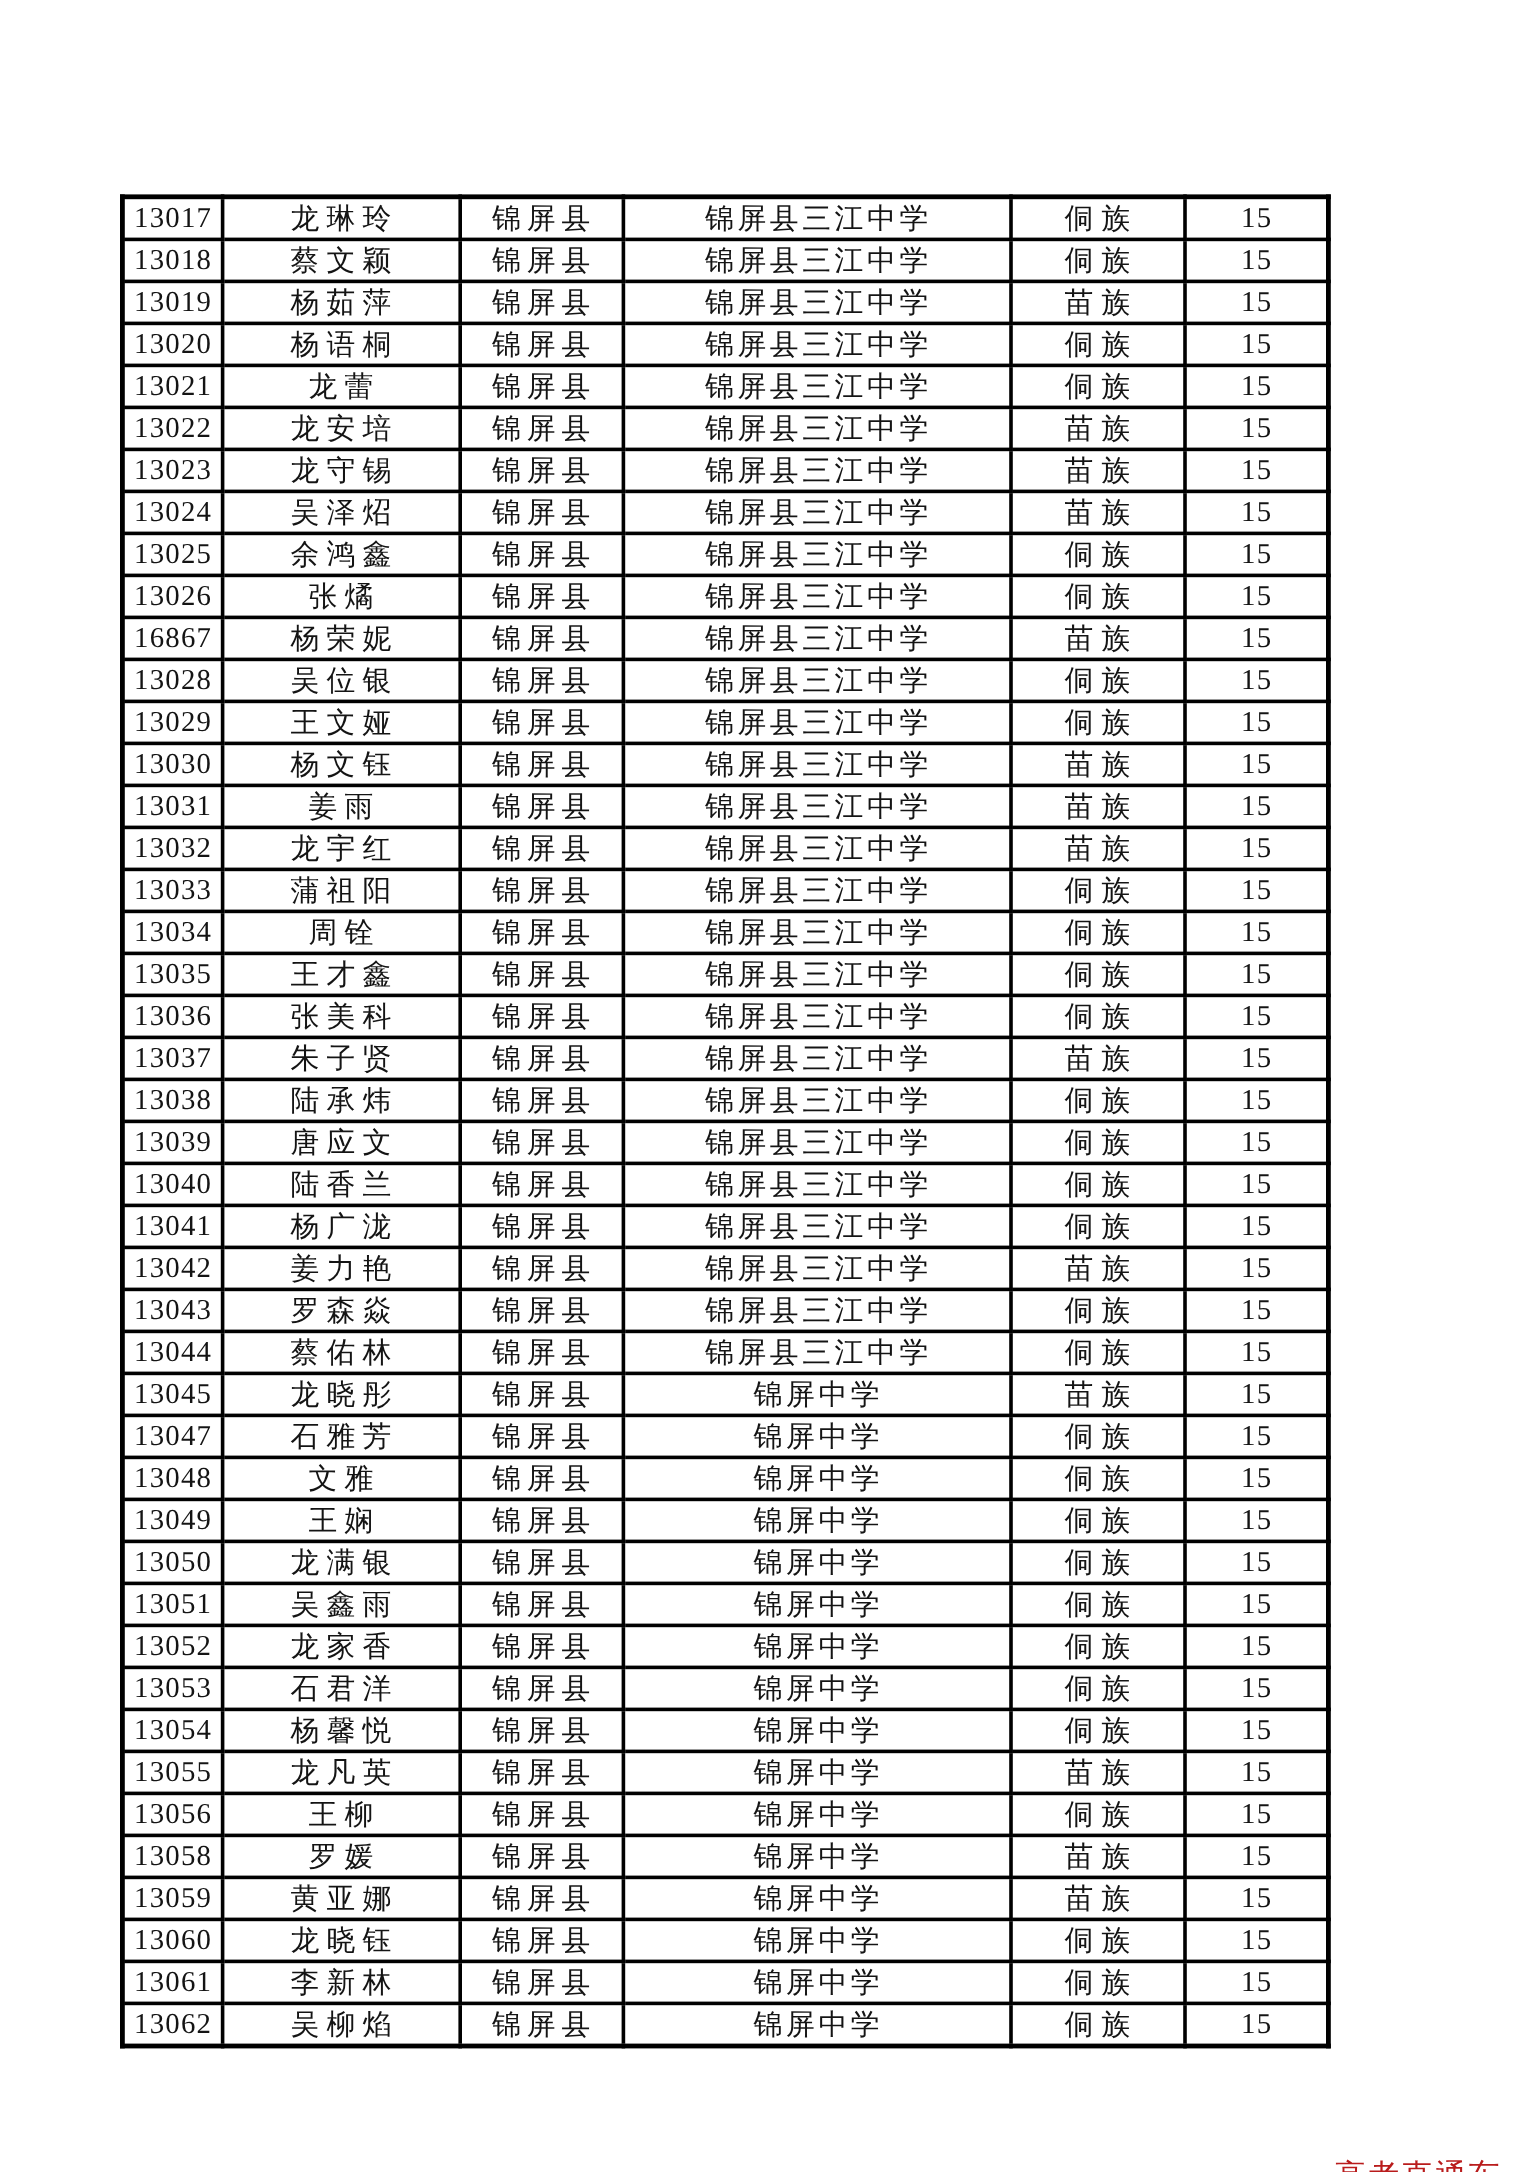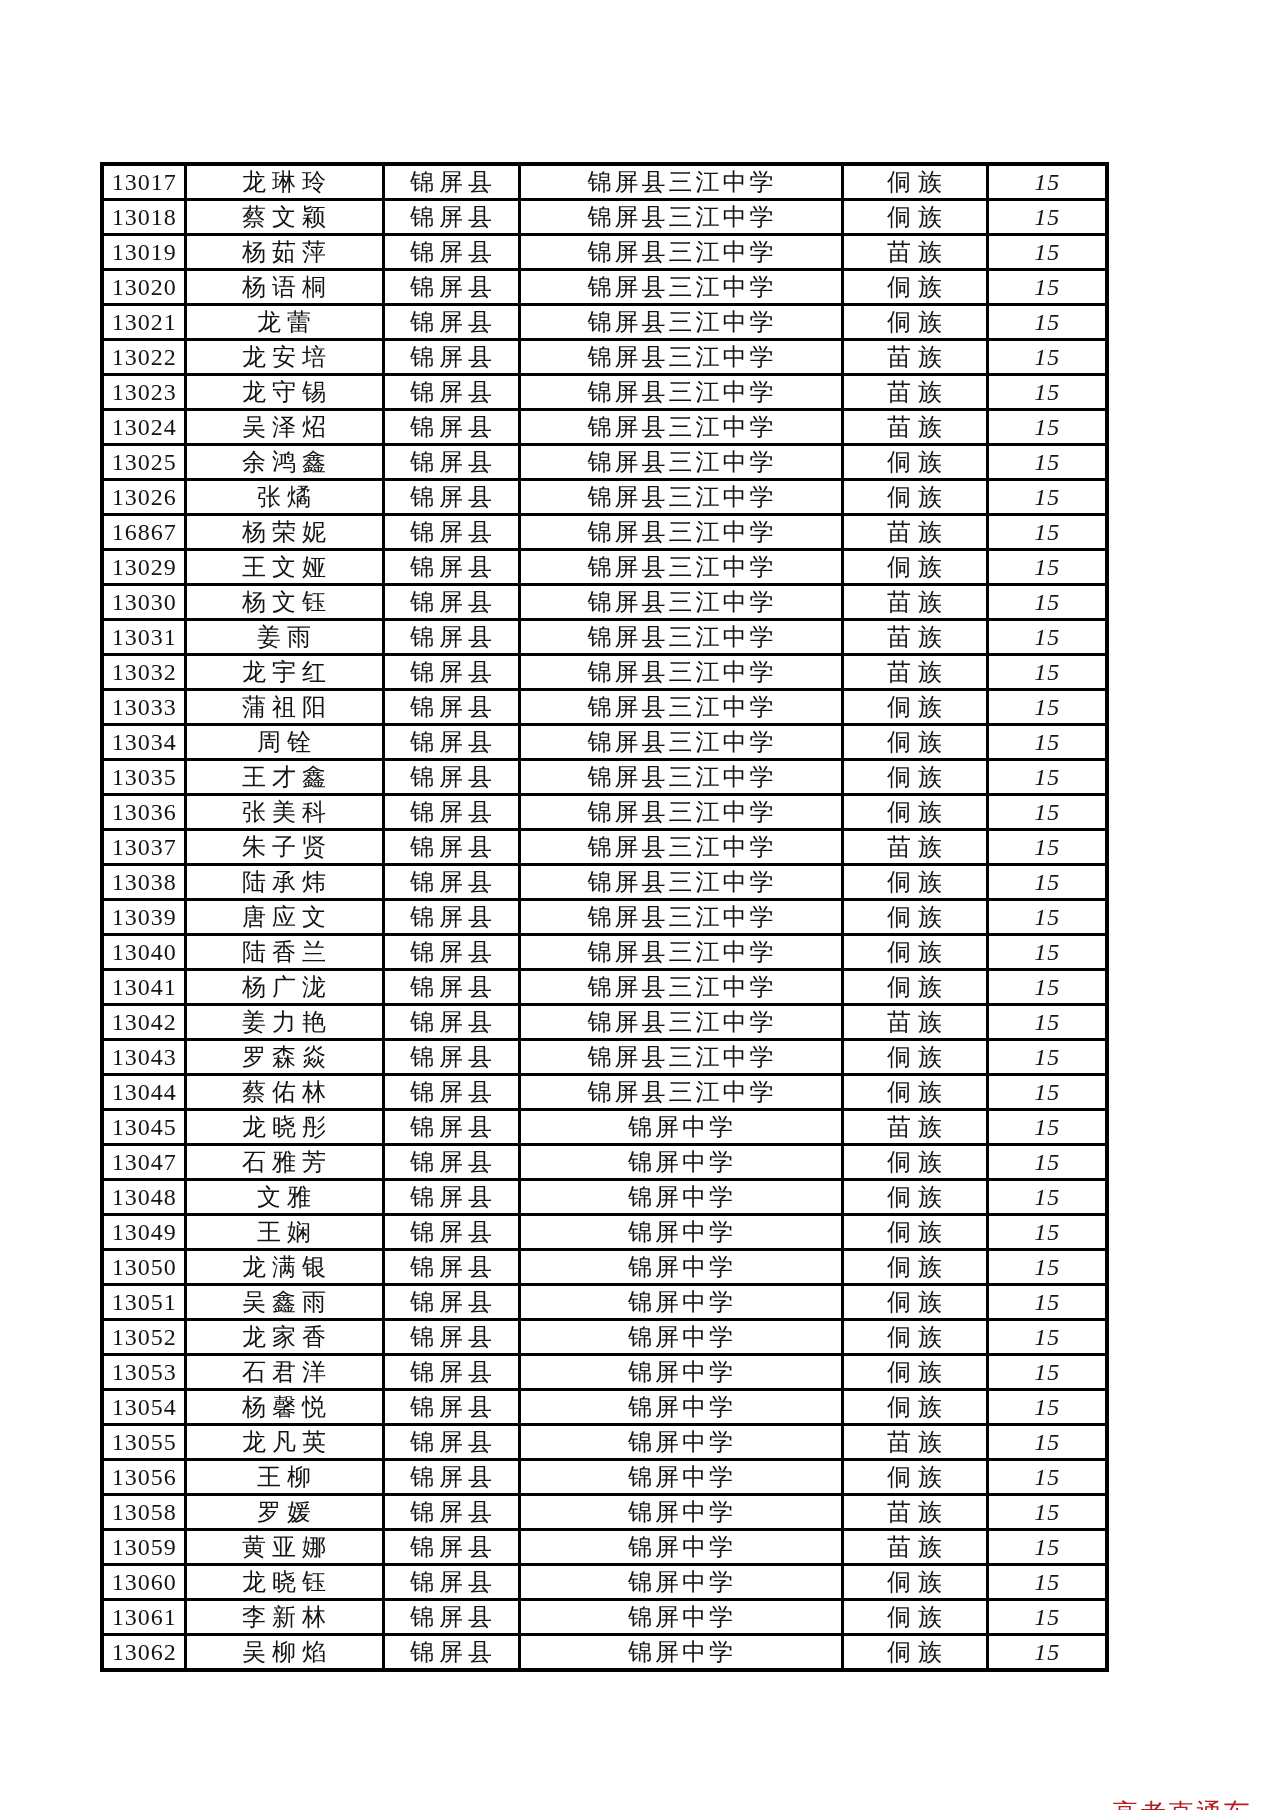--- a/index.html
+++ b/index.html
@@ -34,21 +34,21 @@
     font-size: 24px;
     color: #141414;
     white-space: nowrap;
     overflow: hidden;
   }
   td.col-id       { letter-spacing: 1px; text-indent: 1px; }
   td.col-name     { letter-spacing: 6px; text-indent: 6px; }
   td.col-county   { letter-spacing: 5px; text-indent: 5px; }
   td.col-school   { letter-spacing: 3px; text-indent: 3px; }
   td.col-ethnicity{ letter-spacing: 7px; text-indent: 7px; }
-  td.col-count    { letter-spacing: 1px; text-indent: 1px; font-style: italic; }
+  td.col-count    { letter-spacing: 1px; text-indent: 1px; }
   .watermark {
     position: absolute;
     right: 28px;
     top: 1756px;
     font-family: "Liberation Sans", sans-serif;
     font-size: 26px;
     letter-spacing: 2px;
     color: #b91c1c;
   }
 </style>
@@ -149,20 +149,28 @@
         </tr>
         <tr>
           <td class="col-id">16867</td>
           <td class="col-name">杨荣妮</td>
           <td class="col-county">锦屏县</td>
           <td class="col-school">锦屏县三江中学</td>
           <td class="col-ethnicity">苗族</td>
           <td class="col-count">15</td>
         </tr>
         <tr>
+          <td class="col-id">13028</td>
+          <td class="col-name">吴位银</td>
+          <td class="col-county">锦屏县</td>
+          <td class="col-school">锦屏县三江中学</td>
+          <td class="col-ethnicity">侗族</td>
+          <td class="col-count">15</td>
+        </tr>
+        <tr>
           <td class="col-id">13029</td>
           <td class="col-name">王文娅</td>
           <td class="col-county">锦屏县</td>
           <td class="col-school">锦屏县三江中学</td>
           <td class="col-ethnicity">侗族</td>
           <td class="col-count">15</td>
         </tr>
         <tr>
           <td class="col-id">13030</td>
           <td class="col-name">杨文钰</td>

